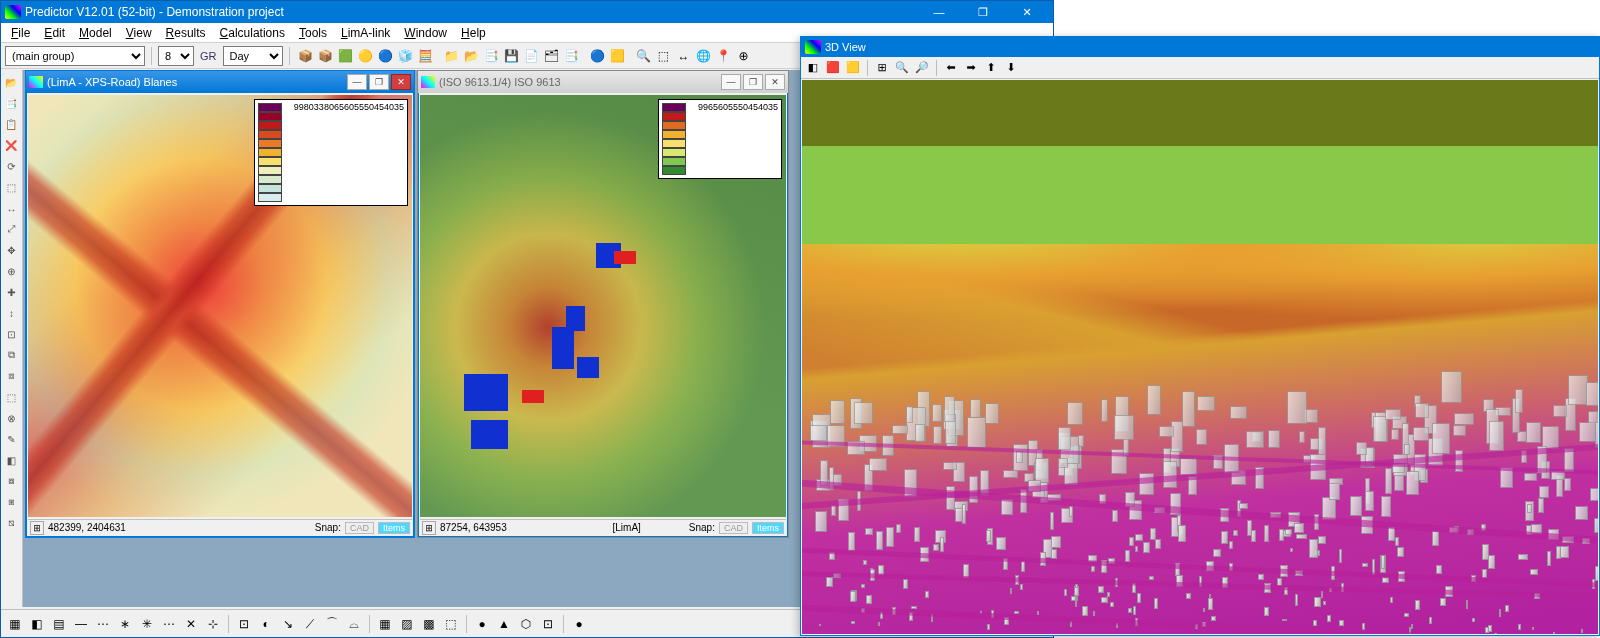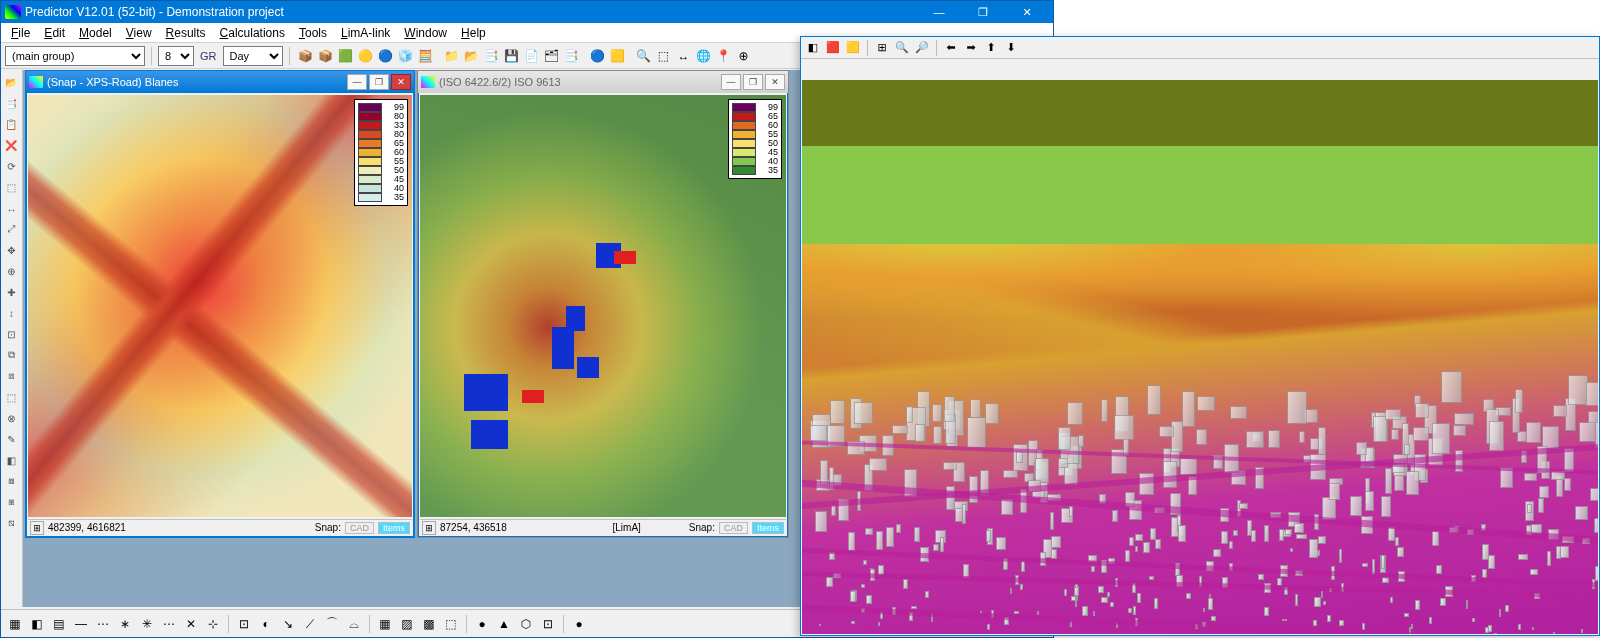--- a/index.html
+++ b/index.html
@@ -37,21 +37,21 @@
 .child-body { position:absolute; left:2px; right:2px; top:24px; bottom:20px; background:#fff; overflow:hidden;}
 .child-status { position:absolute; left:2px; right:2px; bottom:2px; height:16px; background:#f0f0f0; border-top:1px solid #c0c0c0; display:flex; align-items:center; font-size:10px; padding:0 2px; gap:4px;}
 .child-status .status-icon{ width:14px;height:14px;border:1px solid #aaa; display:flex;align-items:center;justify-content:center;font-size:9px;}
 .child-status .spacer{flex:1;}
 .chip { padding:0 4px; border:1px solid #bbb; background:#eee; font-size:9px; color:#999;}
 .chip.on { background:#4fd8ff; color:#fff;}
 
 .legend { position:absolute; top:4px; right:4px; background:#fff; border:1px solid #000; padding:3px; display:flex; gap:2px;}
 .legend .swatches { display:flex; flex-direction:column; }
 .legend .sw { width:24px; height:9px; border:1px solid #444;}
-.legend .labels { display:flex; flex-direction:column; justify-content:space-between; font-size:9px; margin-left:10px; padding:0;}
+.legend .labels { display:flex; flex-direction:row; justify-content:space-between; font-size:9px; margin-left:10px; padding:0;}
 .legend .labels span{ line-height:9px; height:9px;}
 
 .bottom-toolbar { position:absolute; left:0; right:0; bottom:0; height:28px; background:#f0f0f0; border-top:1px solid #c0c0c0; display:flex; align-items:center; padding:0 4px; gap:2px;}
 
 .map1-bg { width:100%; height:100%; background:
   radial-gradient(circle at 45% 45%, rgba(240,60,60,0.9) 0%, rgba(245,140,70,0.8) 20%, rgba(255,220,100,0.6) 40%, rgba(200,235,210,0.5) 60%, rgba(230,245,245,0.3) 75%),
   linear-gradient(135deg, #f5e0a0 10%, #e8a050 30%, #d04030 45%, #e8a050 60%, #f5e0a0 75%);
   position:relative;
 }
 .map1-bg::before{ content:""; position:absolute; inset:0; background: linear-gradient(130deg, transparent 40%, #c43020 42%, #a01010 44%, #c43020 46%, transparent 48%), linear-gradient(40deg, transparent 40%, #c43020 42%, #a01010 44%, #c43020 46%, transparent 48%); opacity:0.6;}
@@ -153,21 +153,21 @@
         <div class="tbtn">✎</div>
         <div class="tbtn">◧</div>
         <div class="tbtn">⧇</div>
         <div class="tbtn">⧆</div>
         <div class="tbtn">⧅</div>
       </div>
 
     <div class="child-window active" style="left:24px; top:0; width:390px; height:468px;">
       <div class="child-title">
         <div class="cicon"></div>
-        <span>(Snap - XPS-Road) Blanes</span>
+        <span>(LimA - XPS-Road) Blanes</span>
         <div class="spacer"></div>
         <div class="cbtn">—</div>
         <div class="cbtn">❐</div>
         <div class="cbtn red">✕</div>
       </div>
       <div class="child-body">
         <div class="map1-bg"></div>
         <div class="legend" id="legend-left">
             <div class="swatches">
               <div class="sw" style="background: rgb(106, 0, 90);"></div>
@@ -192,32 +192,32 @@
               <span>55</span>
               <span>50</span>
               <span>45</span>
               <span>40</span>
               <span>35</span>
             </div>
           </div>
       </div>
       <div class="child-status">
         <div class="status-icon">⊞</div>
-        <span>482399, 4616821</span>
+        <span>482399, 2404631</span>
         <div class="spacer"></div>
         <span>Snap:</span>
         <span class="chip">CAD</span>
         <span class="chip on">Items</span>
       </div>
     </div>
 
     <div class="child-window" style="left:416px; top:0; width:372px; height:468px;">
       <div class="child-title inactive">
         <div class="cicon"></div>
-        <span>(ISO 6422.6/2) ISO 9613</span>
+        <span>(ISO 9613.1/4) ISO 9613</span>
         <div class="spacer"></div>
         <div class="cbtn">—</div>
         <div class="cbtn">❐</div>
         <div class="cbtn">✕</div>
       </div>
       <div class="child-body">
         <div class="map2-bg">
           <div class="map2-aerial"></div>
           <div class="map2-contour"></div>
           <div class="map2-blocks">
@@ -249,21 +249,21 @@
               <span>55</span>
               <span>50</span>
               <span>45</span>
               <span>40</span>
               <span>35</span>
             </div>
           </div>
       </div>
       <div class="child-status">
         <div class="status-icon">⊞</div>
-        <span>87254, 436518</span>
+        <span>87254, 643953</span>
         <div class="spacer"></div>
         <span>[LimA]</span>
         <div style="width:40px"></div>
         <span>Snap:</span>
         <span class="chip">CAD</span>
         <span class="chip on">Items</span>
       </div>
     </div>
   </div>
 
@@ -294,20 +294,25 @@
       <span class="btn">●</span>
       <span class="btn">▲</span>
       <span class="btn">⬡</span>
       <span class="btn">⊡</span>
       <span class="sep" style="width: 1px; height: 18px; background: rgb(192, 192, 192); margin: 0px 3px;"></span>
       <span class="btn">●</span>
     </div>
 </div>
 
 <div class="view3d">
+  <div class="title-bar">
+    <div class="title-icon"></div>
+    <span>3D View</span>
+    <div class="spacer"></div>
+  </div>
   <div class="view3d-toolbar" id="v3d-tb">
       <span class="btn">◧</span>
       <span class="btn">🟥</span>
       <span class="btn">🟨</span>
       <span class="sep"></span>
       <span class="btn">⊞</span>
       <span class="btn">🔍</span>
       <span class="btn">🔎</span>
       <span class="sep"></span>
       <span class="btn">⬅</span>

